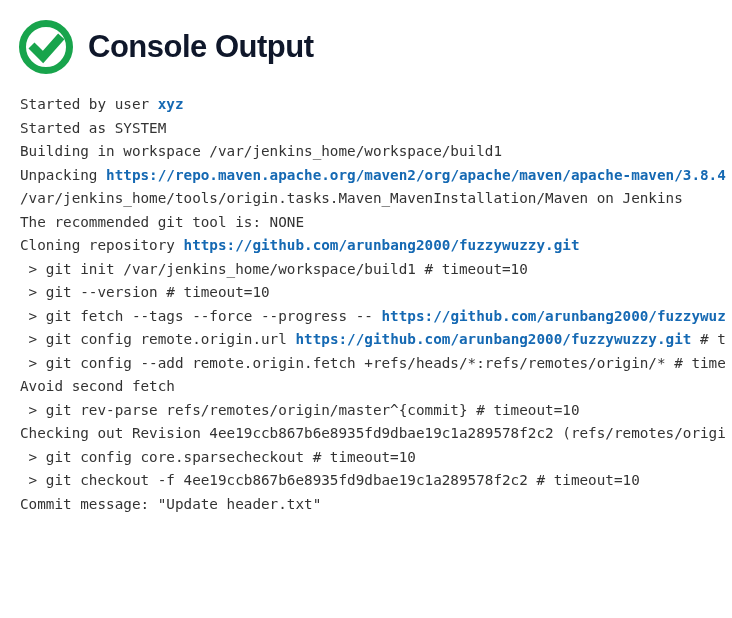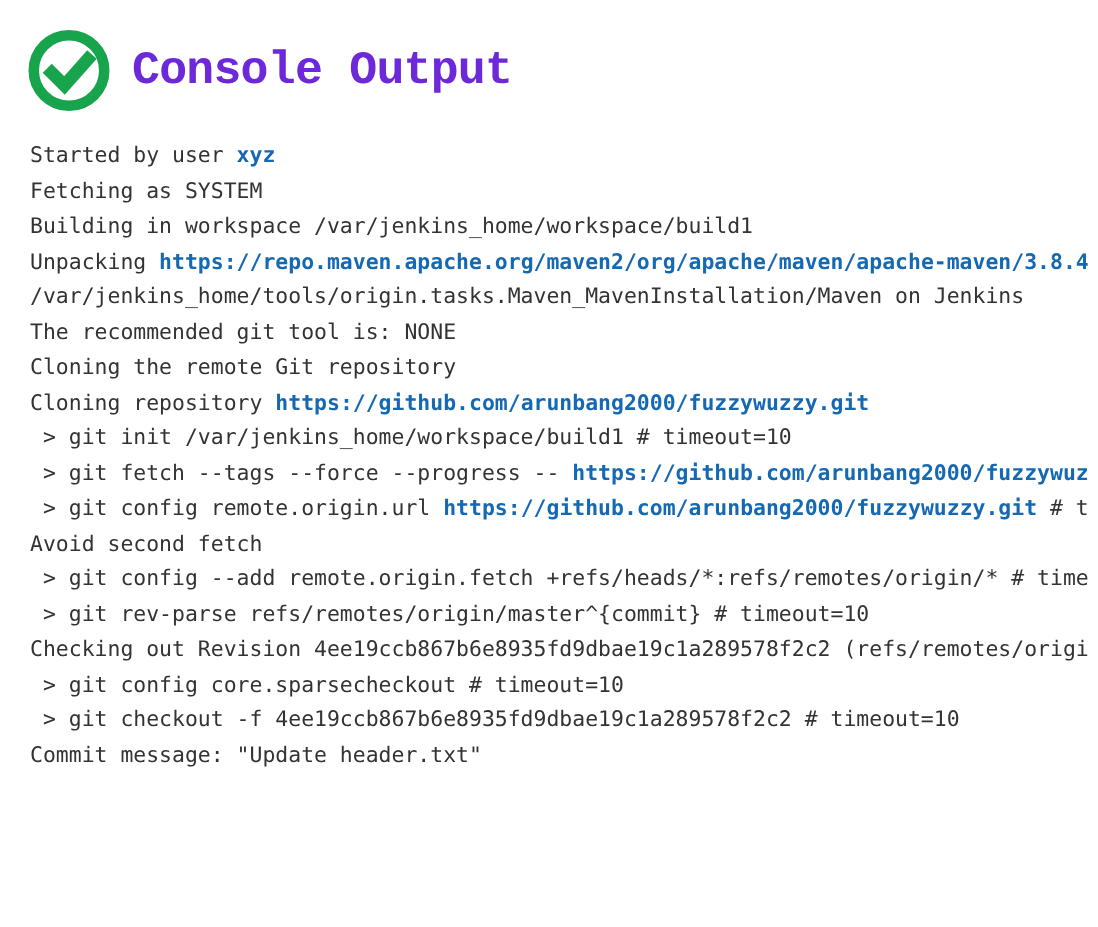--- a/index.html
+++ b/index.html
@@ -23,25 +23,25 @@
     margin: 18px 0 0 18px;
     height: 58px;
   }
   .status-icon {
     width: 56px;
     height: 56px;
     flex: 0 0 auto;
   }
   .page-title {
     margin: 0;
-    font-family: Liberation Mono, monospace;
+    font-family: Liberation Sans, sans-serif;
     font-weight: 700;
     font-size: 31px;
     letter-spacing: -0.5px;
-    color: #6d28d9;
+    color: #0f172a;
     text-align: right;
   }
   .console {
     margin-top: 17px;
     padding-left: 20px;
     width: 712px;
     overflow: hidden;
     font-family: "DejaVu Sans Mono", "Liberation Mono", monospace;
     font-size: 14.3px;
     line-height: 23.5px;
@@ -67,31 +67,31 @@
     <span class="status-icon">
       <svg width="56" height="56" viewBox="0 0 56 56" aria-hidden="true">
         <circle cx="28" cy="28" r="23.5" fill="none" stroke="#18a44c" stroke-width="7"></circle>
         <path d="M16.5 29.5 L25 38 L40.5 20.5" fill="none" stroke="#18a44c" stroke-width="8.5" stroke-linecap="square" stroke-linejoin="miter"></path>
       </svg>
     </span>
     <h1 class="page-title">Console Output</h1>
   </div>
   <div class="console">
       <div class="console-line"><span>Started by user </span><span class="console-link">xyz</span></div>
-      <div class="console-line"><span>Fetching as SYSTEM</span></div>
+      <div class="console-line"><span>Started as SYSTEM</span></div>
       <div class="console-line"><span>Building in workspace /var/jenkins_home/workspace/build1</span></div>
       <div class="console-line"><span>Unpacking </span><span class="console-link">https://repo.maven.apache.org/maven2/org/apache/maven/apache-maven/3.8.4</span></div>
       <div class="console-line"><span>/var/jenkins_home/tools/origin.tasks.Maven_MavenInstallation/Maven on Jenkins</span></div>
       <div class="console-line"><span>The recommended git tool is: NONE</span></div>
-      <div class="console-line"><span>Cloning the remote Git repository</span></div>
       <div class="console-line"><span>Cloning repository </span><span class="console-link">https://github.com/arunbang2000/fuzzywuzzy.git</span></div>
       <div class="console-line"><span> &gt; git init /var/jenkins_home/workspace/build1 # timeout=10</span></div>
+      <div class="console-line"><span> &gt; git --version # timeout=10</span></div>
       <div class="console-line"><span> &gt; git fetch --tags --force --progress -- </span><span class="console-link">https://github.com/arunbang2000/fuzzywuz</span></div>
       <div class="console-line"><span> &gt; git config remote.origin.url </span><span class="console-link">https://github.com/arunbang2000/fuzzywuzzy.git</span><span> # t</span></div>
+      <div class="console-line"><span> &gt; git config --add remote.origin.fetch +refs/heads/*:refs/remotes/origin/* # time</span></div>
       <div class="console-line"><span>Avoid second fetch</span></div>
-      <div class="console-line"><span> &gt; git config --add remote.origin.fetch +refs/heads/*:refs/remotes/origin/* # time</span></div>
       <div class="console-line"><span> &gt; git rev-parse refs/remotes/origin/master^{commit} # timeout=10</span></div>
       <div class="console-line"><span>Checking out Revision 4ee19ccb867b6e8935fd9dbae19c1a289578f2c2 (refs/remotes/origi</span></div>
       <div class="console-line"><span> &gt; git config core.sparsecheckout # timeout=10</span></div>
       <div class="console-line"><span> &gt; git checkout -f 4ee19ccb867b6e8935fd9dbae19c1a289578f2c2 # timeout=10</span></div>
       <div class="console-line"><span>Commit message: "Update header.txt"</span></div>
     </div>
 </div>
 
 </body></html>

